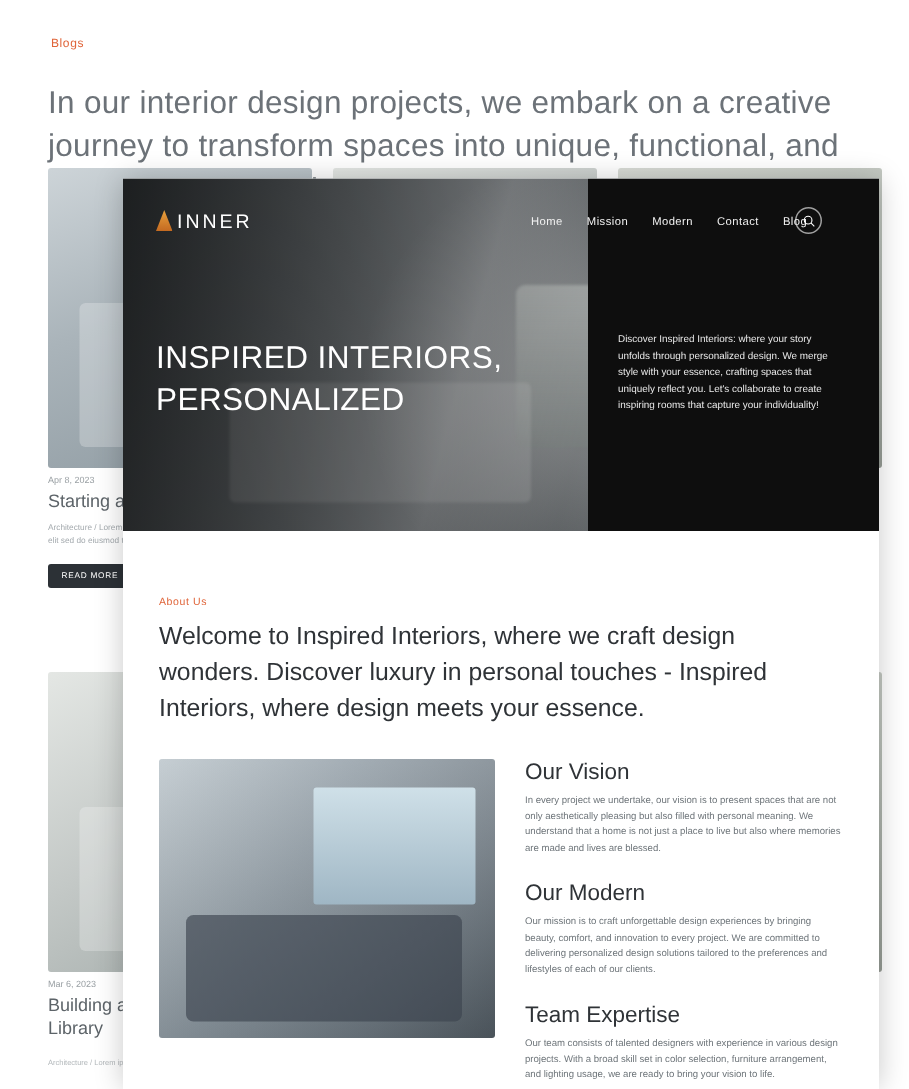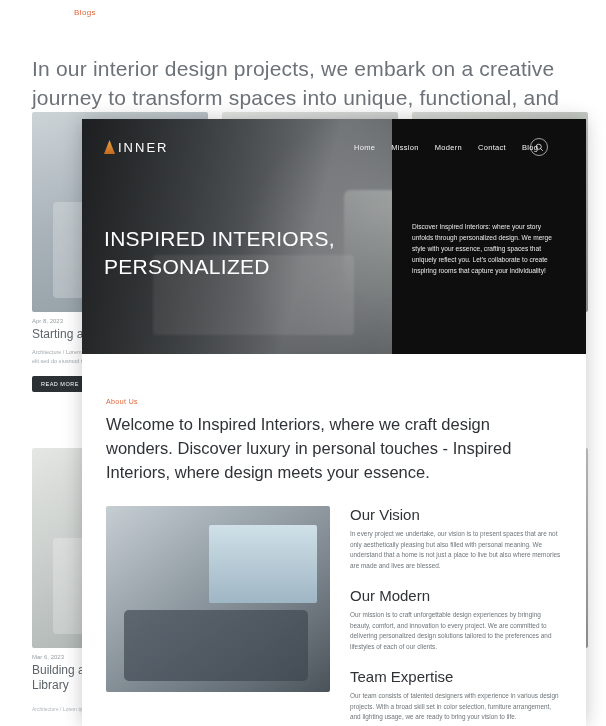--- a/index.html
+++ b/index.html
@@ -25,25 +25,24 @@
     overflow: hidden;
   }
   .bg-inner {
     position: absolute;
     left: 18px; top: 0px;
     width: 570px;
     height: 726px;
   }
   .bg-eyebrow {
     position: absolute;
-    left: 16px; top: 8px;
+    left: 16px; top: 24px;
     font-size: 8px;
     color: #e0653a;
     letter-spacing: .4px;
-    margin-left: 40px;
   }
   .bg-headline {
     position: absolute;
     left: 14px; top: 18px;
     width: 546px;
     font-size: 21px;
     line-height: 29px;
     color: #6c7278;
     font-weight: 400;
     letter-spacing: .2px;

